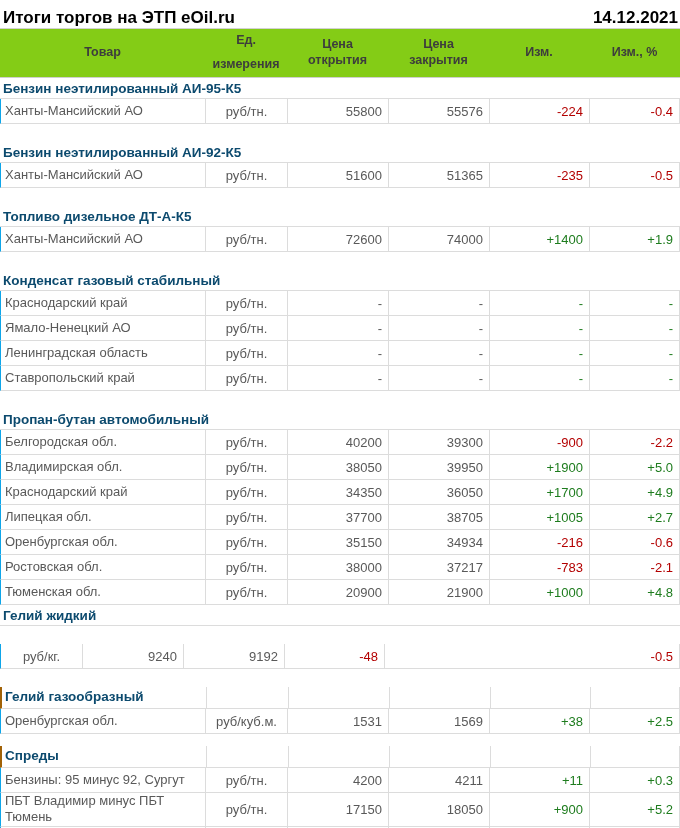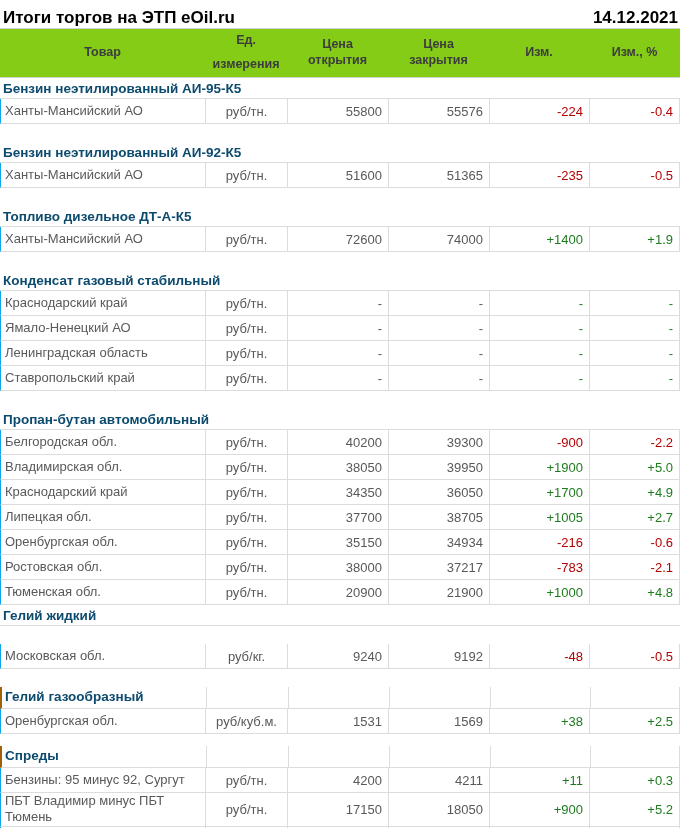--- a/index.html
+++ b/index.html
@@ -266,21 +266,20 @@
     <div class="c c3 num">21900</div>
     <div class="c c4 num up">+1000</div>
     <div class="c c5 num up">+4.8</div>
   </div>
 
   <div class="r sect">
     <div class="sect-title">Гелий жидкий</div>
   </div>
   <div class="spacer"></div>
   <div class="r data">
-    <div class="c c0">Московская обл.</div>
     <div class="c c1">руб/кг.</div>
     <div class="c c2 num">9240</div>
     <div class="c c3 num">9192</div>
     <div class="c c4 num down">-48</div>
     <div class="c c5 num down">-0.5</div>
   </div>
   <div class="spacer"></div>
 
   <div class="r sect bordered">
     <div class="c c0 sect-title">Гелий газообразный</div>

